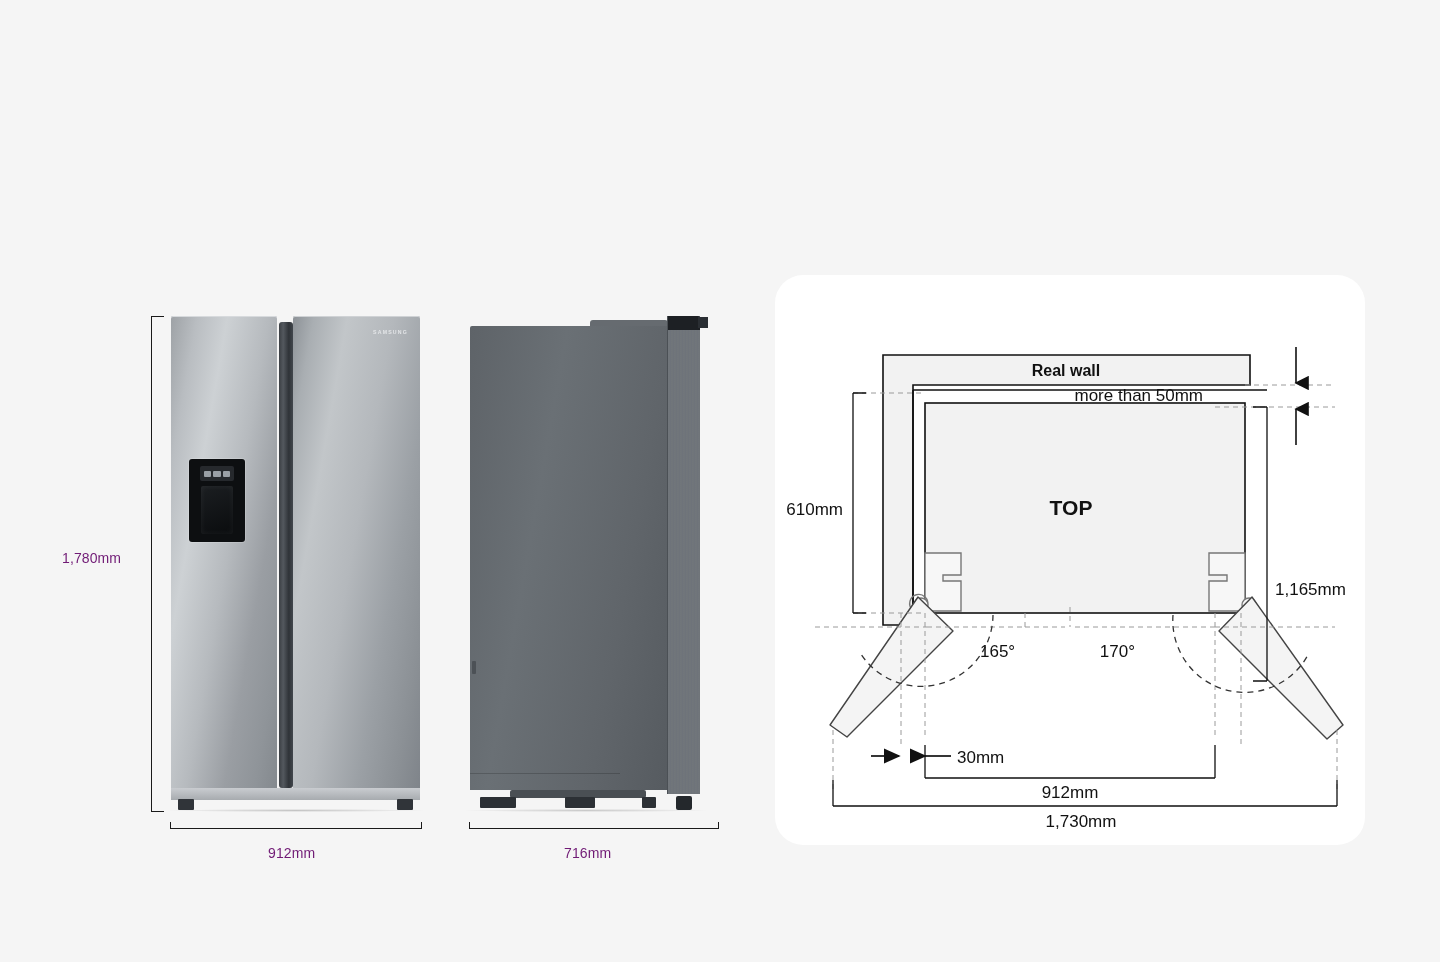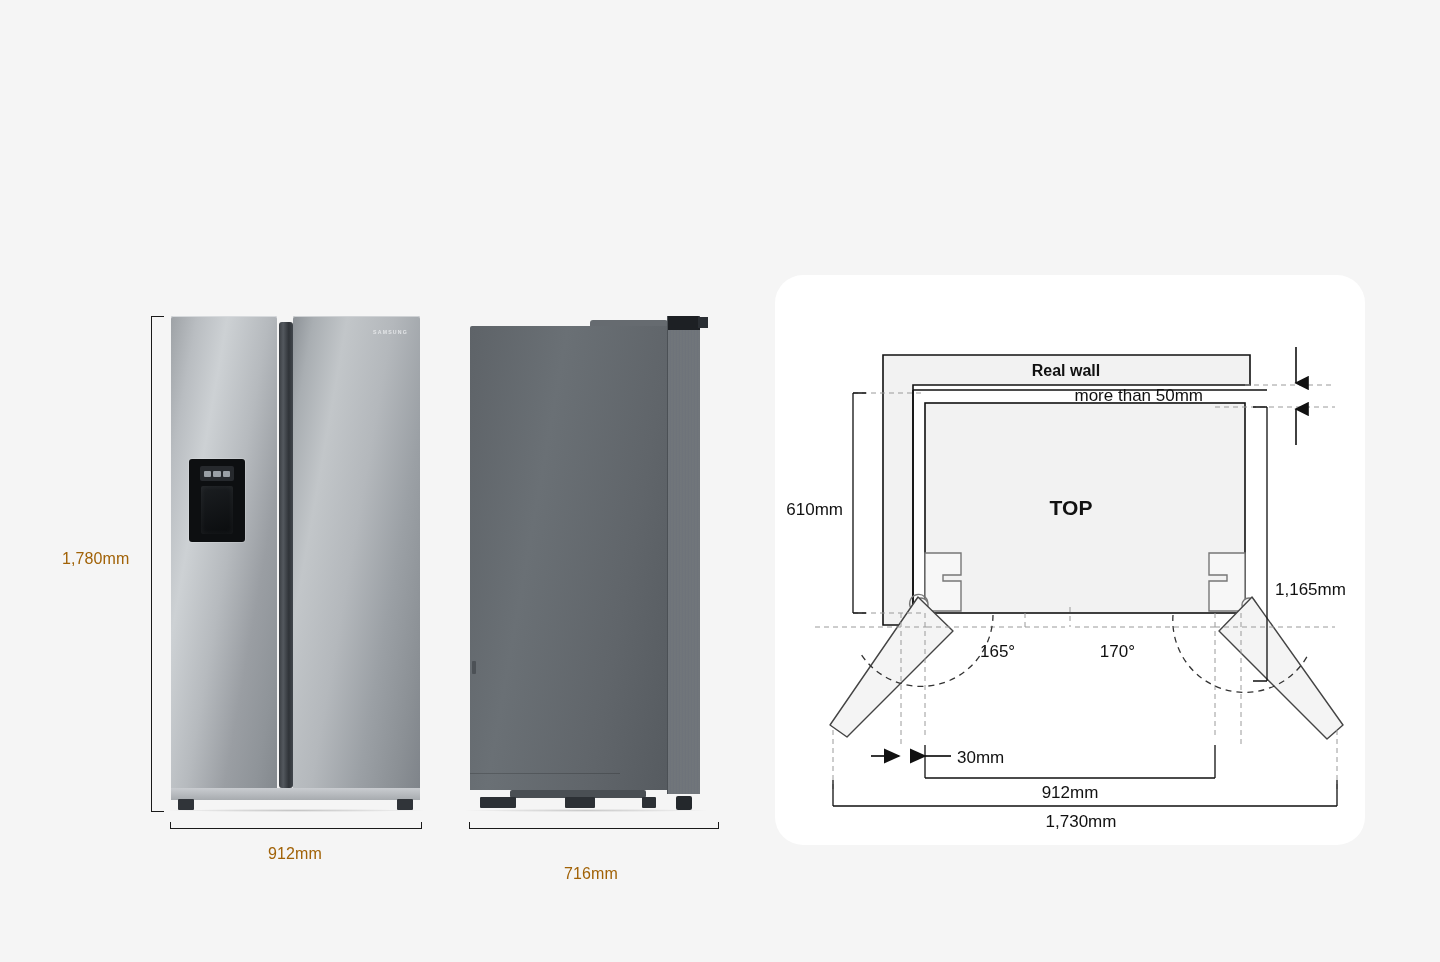--- a/index.html
+++ b/index.html
@@ -14,22 +14,22 @@
     color: #111;
     overflow: hidden;
     position: relative;
   }
   .stage {
     position: absolute;
     inset: 0;
   }
   .dimtext {
     position: absolute;
-    font-size: 16px;
-    color: #a16207;
+    font-size: 14px;
+    color: #701a75;
     white-space: nowrap;
     letter-spacing: .1px;
   }
 
   
   .vline { position: absolute; width: 1px; background: #1a1a1a; }
   .hline { position: absolute; height: 1px; background: #1a1a1a; }
 
   
   #front-view {
@@ -342,21 +342,21 @@
     <div class="sv-foot a"></div>
     <div class="sv-foot b"></div>
     <div class="sv-foot c"></div>
     <div class="sv-roller"></div>
     <div class="sv-shadow"></div>
   </div>
 
   <div class="hline" style="left:469px; top:828px; width:250px;"></div>
   <div class="vline" style="left:469px; top:822px; height:7px;"></div>
   <div class="vline" style="left:718px; top:822px; height:7px;"></div>
-  <div class="dimtext" style="left:564px; top:845px;margin-top:20px;">716mm</div>
+  <div class="dimtext" style="left:564px; top:845px;">716mm</div>
 
   <div id="detail-card">
 
     <svg id="detail-svg" width="590" height="570" viewBox="0 0 590 570">
       <defs>
         <marker id="arrDown" markerWidth="9" markerHeight="9" refX="4.5" refY="8" orient="auto">
           <path d="M0,0 L9,0 L4.5,9 Z" fill="#111"></path>
         </marker>
         <marker id="arrUp" markerWidth="9" markerHeight="9" refX="4.5" refY="1" orient="auto">
           <path d="M0,9 L9,9 L4.5,0 Z" fill="#111"></path>

